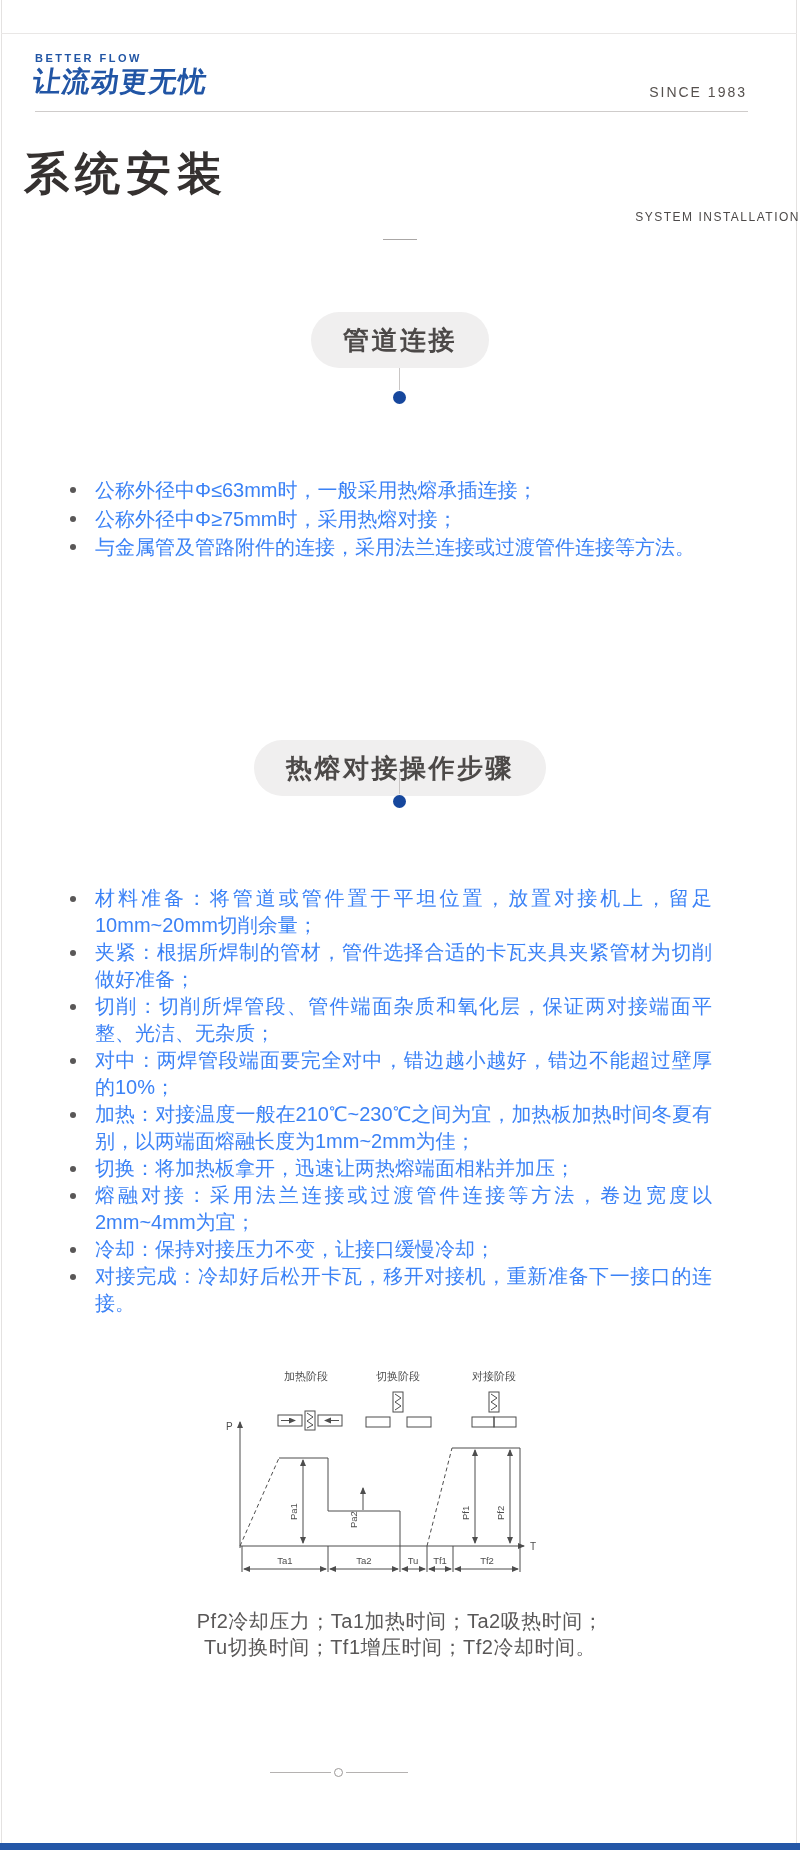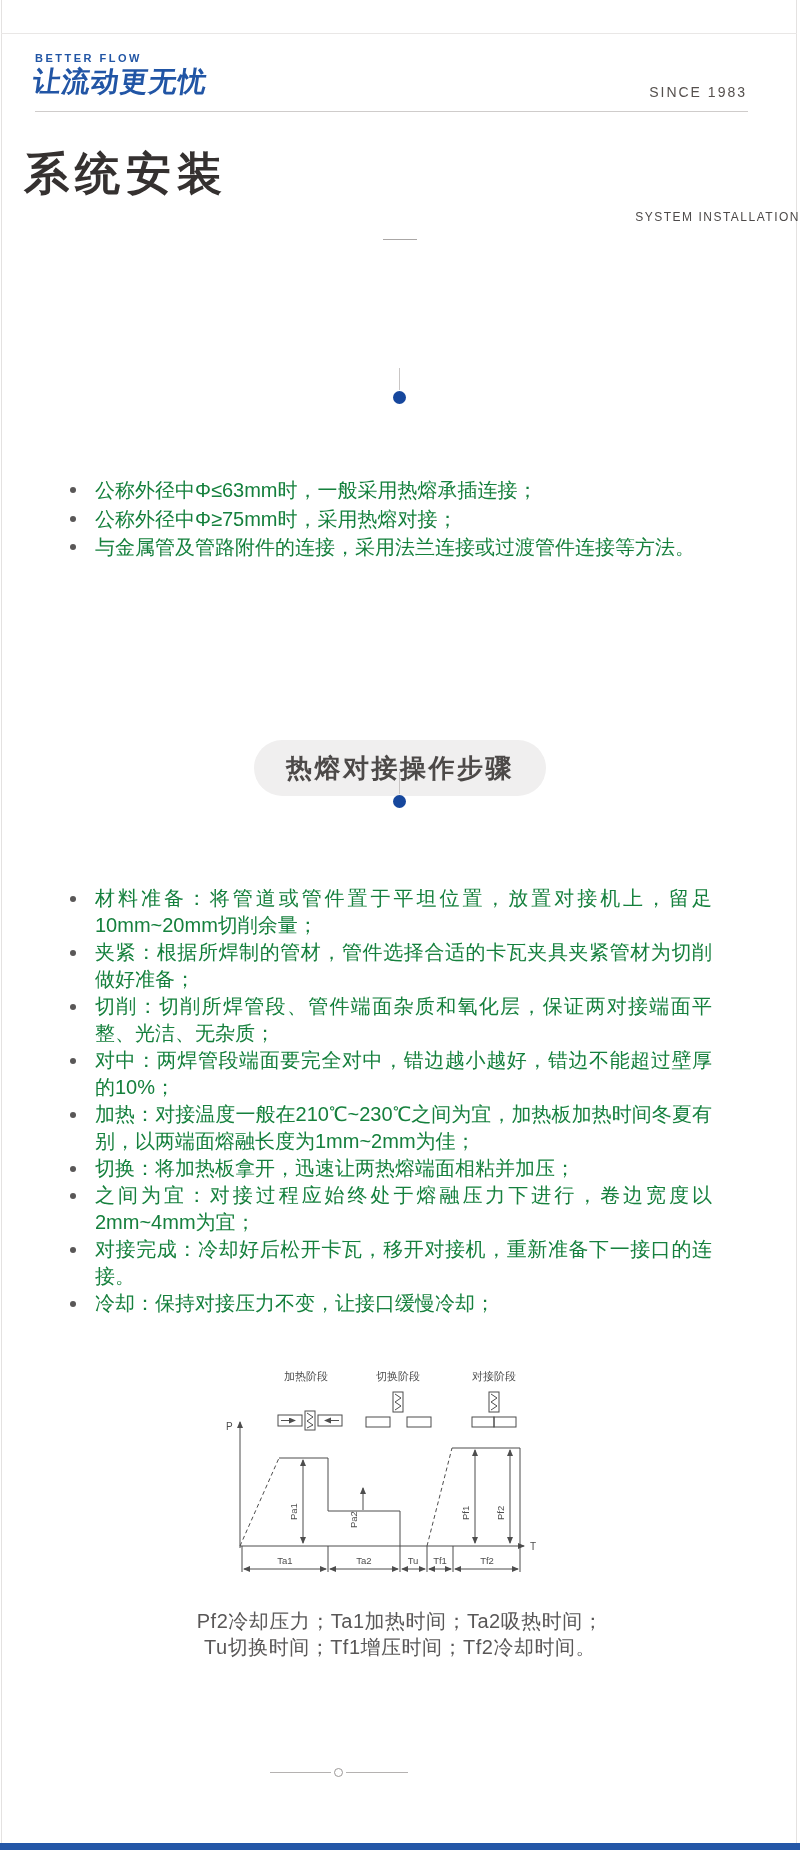--- a/index.html
+++ b/index.html
@@ -53,21 +53,21 @@
     font-size: 26px; font-weight: 700; letter-spacing: 2.5px; color: #4c4948;
     white-space: nowrap;
   }
   .connector-line { position: absolute; left: 399px; width: 1px; height: 22px; background: #c9c6c5; }
   .connector-dot  { position: absolute; left: 393px; width: 13px; height: 13px; border-radius: 50%; background: #16479d; }
 
   
   .bullets {
     position: absolute; left: 62px; width: 650px;
     margin: 0; padding: 0; list-style: none;
-    font-size: 20px; color: #15803d;
+    font-size: 20px; color: #3b82f6;
   }
   .bullets li { position: relative; padding-left: 33px; text-align: justify; }
   .bullets li::before {
     content: ""; position: absolute; left: 8px; top: 11px;
     width: 6px; height: 6px; border-radius: 50%; background: #595757;
   }
   #list1 { top: 476px; line-height: 28.5px; }
   #list2 { top: 885px; line-height: 27px; }
 
   
@@ -96,20 +96,21 @@
 
   <div class="tagline">BETTER FLOW</div>
   <div class="logo">让流动更无忧</div>
   <div class="since">SINCE 1983</div>
   <div class="header-rule"></div>
 
   <div class="title">系统安装</div>
   <div class="subtitle">SYSTEM INSTALLATION</div>
   <div class="title-line"></div>
 
+  <div class="badge" style="top:312px">管道连接</div>
   <div class="connector-line" style="top:368px"></div>
   <div class="connector-dot" style="top:391px"></div>
 
   <ul class="bullets" id="list1">
 
   <li class="bullet-item">公称外径中Φ≤63mm时，一般采用热熔承插连接；</li>
       <li class="bullet-item">公称外径中Φ≥75mm时，采用热熔对接；</li>
       <li class="bullet-item">与金属管及管路附件的连接，采用法兰连接或过渡管件连接等方法。</li>
     </ul>
 
@@ -118,23 +119,23 @@
   <div class="connector-dot" style="top:795px"></div>
 
   <ul class="bullets" id="list2">
 
   <li class="bullet-item">材料准备：将管道或管件置于平坦位置，放置对接机上，留足10mm~20mm切削余量；</li>
       <li class="bullet-item">夹紧：根据所焊制的管材，管件选择合适的卡瓦夹具夹紧管材为切削做好准备；</li>
       <li class="bullet-item">切削：切削所焊管段、管件端面杂质和氧化层，保证两对接端面平整、光洁、无杂质；</li>
       <li class="bullet-item">对中：两焊管段端面要完全对中，错边越小越好，错边不能超过壁厚的10%；</li>
       <li class="bullet-item">加热：对接温度一般在210℃~230℃之间为宜，加热板加热时间冬夏有别，以两端面熔融长度为1mm~2mm为佳；</li>
       <li class="bullet-item">切换：将加热板拿开，迅速让两热熔端面相粘并加压；</li>
-      <li class="bullet-item">之间为宜：对接过程应始终处于熔融压力下进行，卷边宽度以2mm~4mm为宜；</li>
+      <li class="bullet-item">熔融对接：采用法兰连接或过渡管件连接等方法，卷边宽度以2mm~4mm为宜；</li>
+      <li class="bullet-item">冷却：保持对接压力不变，让接口缓慢冷却；</li>
       <li class="bullet-item">对接完成：冷却好后松开卡瓦，移开对接机，重新准备下一接口的连接。</li>
-      <li class="bullet-item">冷却：保持对接压力不变，让接口缓慢冷却；</li>
     </ul>
 
   <div class="figure-wrap">
     <svg viewBox="0 0 380 250" width="380" height="250">
       <defs>
         <marker id="ah" markerWidth="9" markerHeight="8" refX="6" refY="3" orient="auto" markerUnits="userSpaceOnUse">
           <path d="M0,0 L7,3 L0,6 Z" fill="#4d4d4d"></path>
         </marker>
         <marker id="ahs" markerWidth="9" markerHeight="8" refX="6" refY="3" orient="auto-start-reverse" markerUnits="userSpaceOnUse">
           <path d="M0,0 L7,3 L0,6 Z" fill="#4d4d4d"></path>

